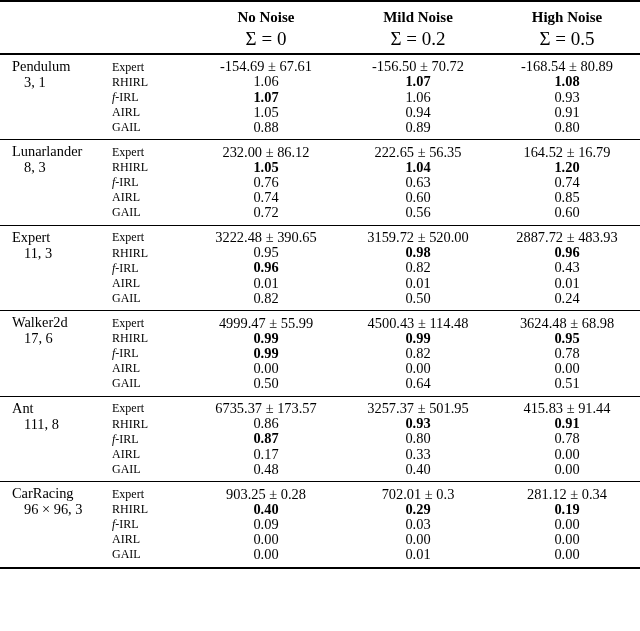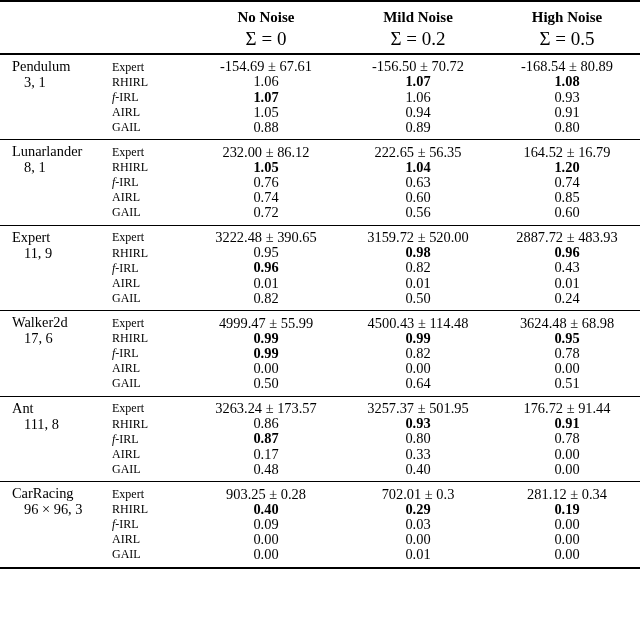--- a/index.html
+++ b/index.html
@@ -178,21 +178,21 @@
         </tr>
         <tr class="rule-single">
           <td colspan="5"></td>
         </tr>
         <tr class="spacer-sec">
           <td colspan="5"></td>
         </tr>
         <tr class="datarow">
           <td class="env" rowspan="5">
             <span class="env-name">Lunarlander</span>
-            <span class="env-dims">8, 1</span>
+            <span class="env-dims">8, 3</span>
           </td>
           <td class="meth"><span>Expert</span></td>
           <td class="val">232.00 ± 86.12</td>
           <td class="val">222.65 ± 56.35</td>
           <td class="val">164.52 ± 16.79</td>
         </tr>
         <tr class="datarow">
           <td class="meth"><span>RHIRL</span></td>
           <td class="val bold">1.05</td>
           <td class="val bold">1.04</td>
@@ -221,21 +221,21 @@
         </tr>
         <tr class="rule-single">
           <td colspan="5"></td>
         </tr>
         <tr class="spacer-sec">
           <td colspan="5"></td>
         </tr>
         <tr class="datarow">
           <td class="env" rowspan="5">
             <span class="env-name">Expert</span>
-            <span class="env-dims">11, 9</span>
+            <span class="env-dims">11, 3</span>
           </td>
           <td class="meth"><span>Expert</span></td>
           <td class="val">3222.48 ± 390.65</td>
           <td class="val">3159.72 ± 520.00</td>
           <td class="val">2887.72 ± 483.93</td>
         </tr>
         <tr class="datarow">
           <td class="meth"><span>RHIRL</span></td>
           <td class="val">0.95</td>
           <td class="val bold">0.98</td>
@@ -310,23 +310,23 @@
         </tr>
         <tr class="spacer-sec">
           <td colspan="5"></td>
         </tr>
         <tr class="datarow">
           <td class="env" rowspan="5">
             <span class="env-name">Ant</span>
             <span class="env-dims">111, 8</span>
           </td>
           <td class="meth"><span>Expert</span></td>
-          <td class="val">3263.24 ± 173.57</td>
+          <td class="val">6735.37 ± 173.57</td>
           <td class="val">3257.37 ± 501.95</td>
-          <td class="val">176.72 ± 91.44</td>
+          <td class="val">415.83 ± 91.44</td>
         </tr>
         <tr class="datarow">
           <td class="meth"><span>RHIRL</span></td>
           <td class="val">0.86</td>
           <td class="val bold">0.93</td>
           <td class="val bold">0.91</td>
         </tr>
         <tr class="datarow">
           <td class="meth"><span class="ital">f</span><span>-IRL</span></td>
           <td class="val bold">0.87</td>

